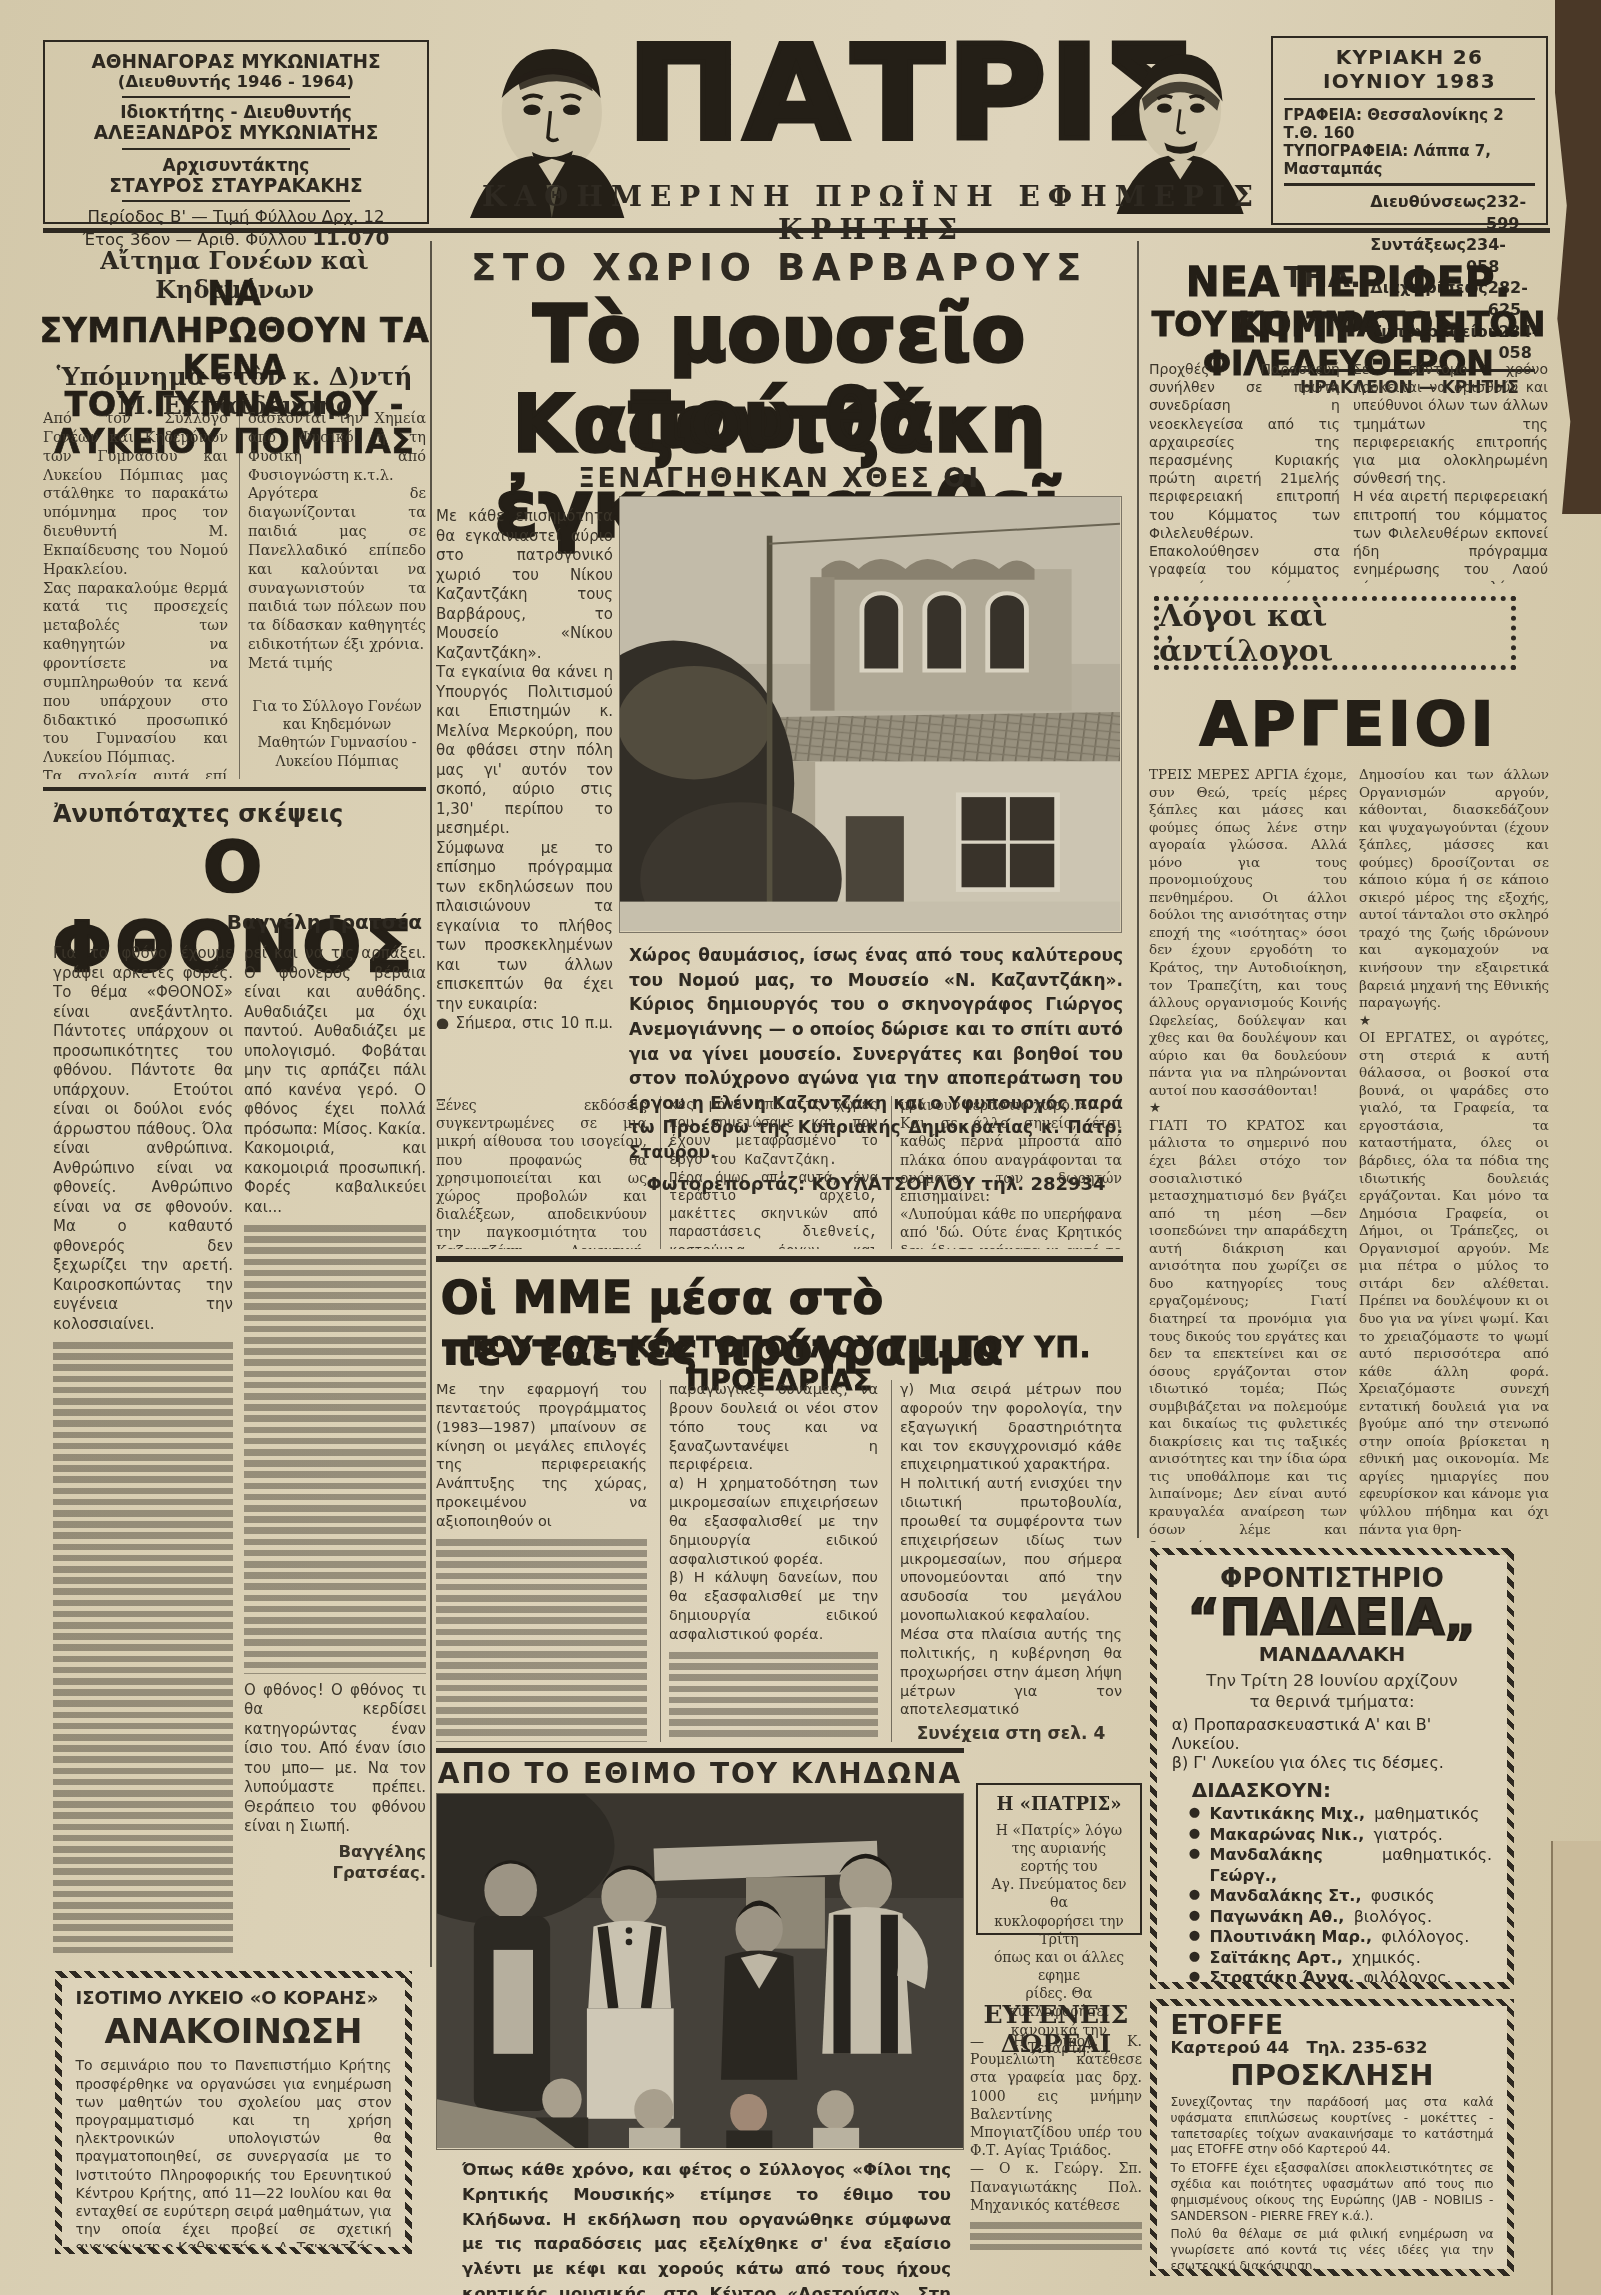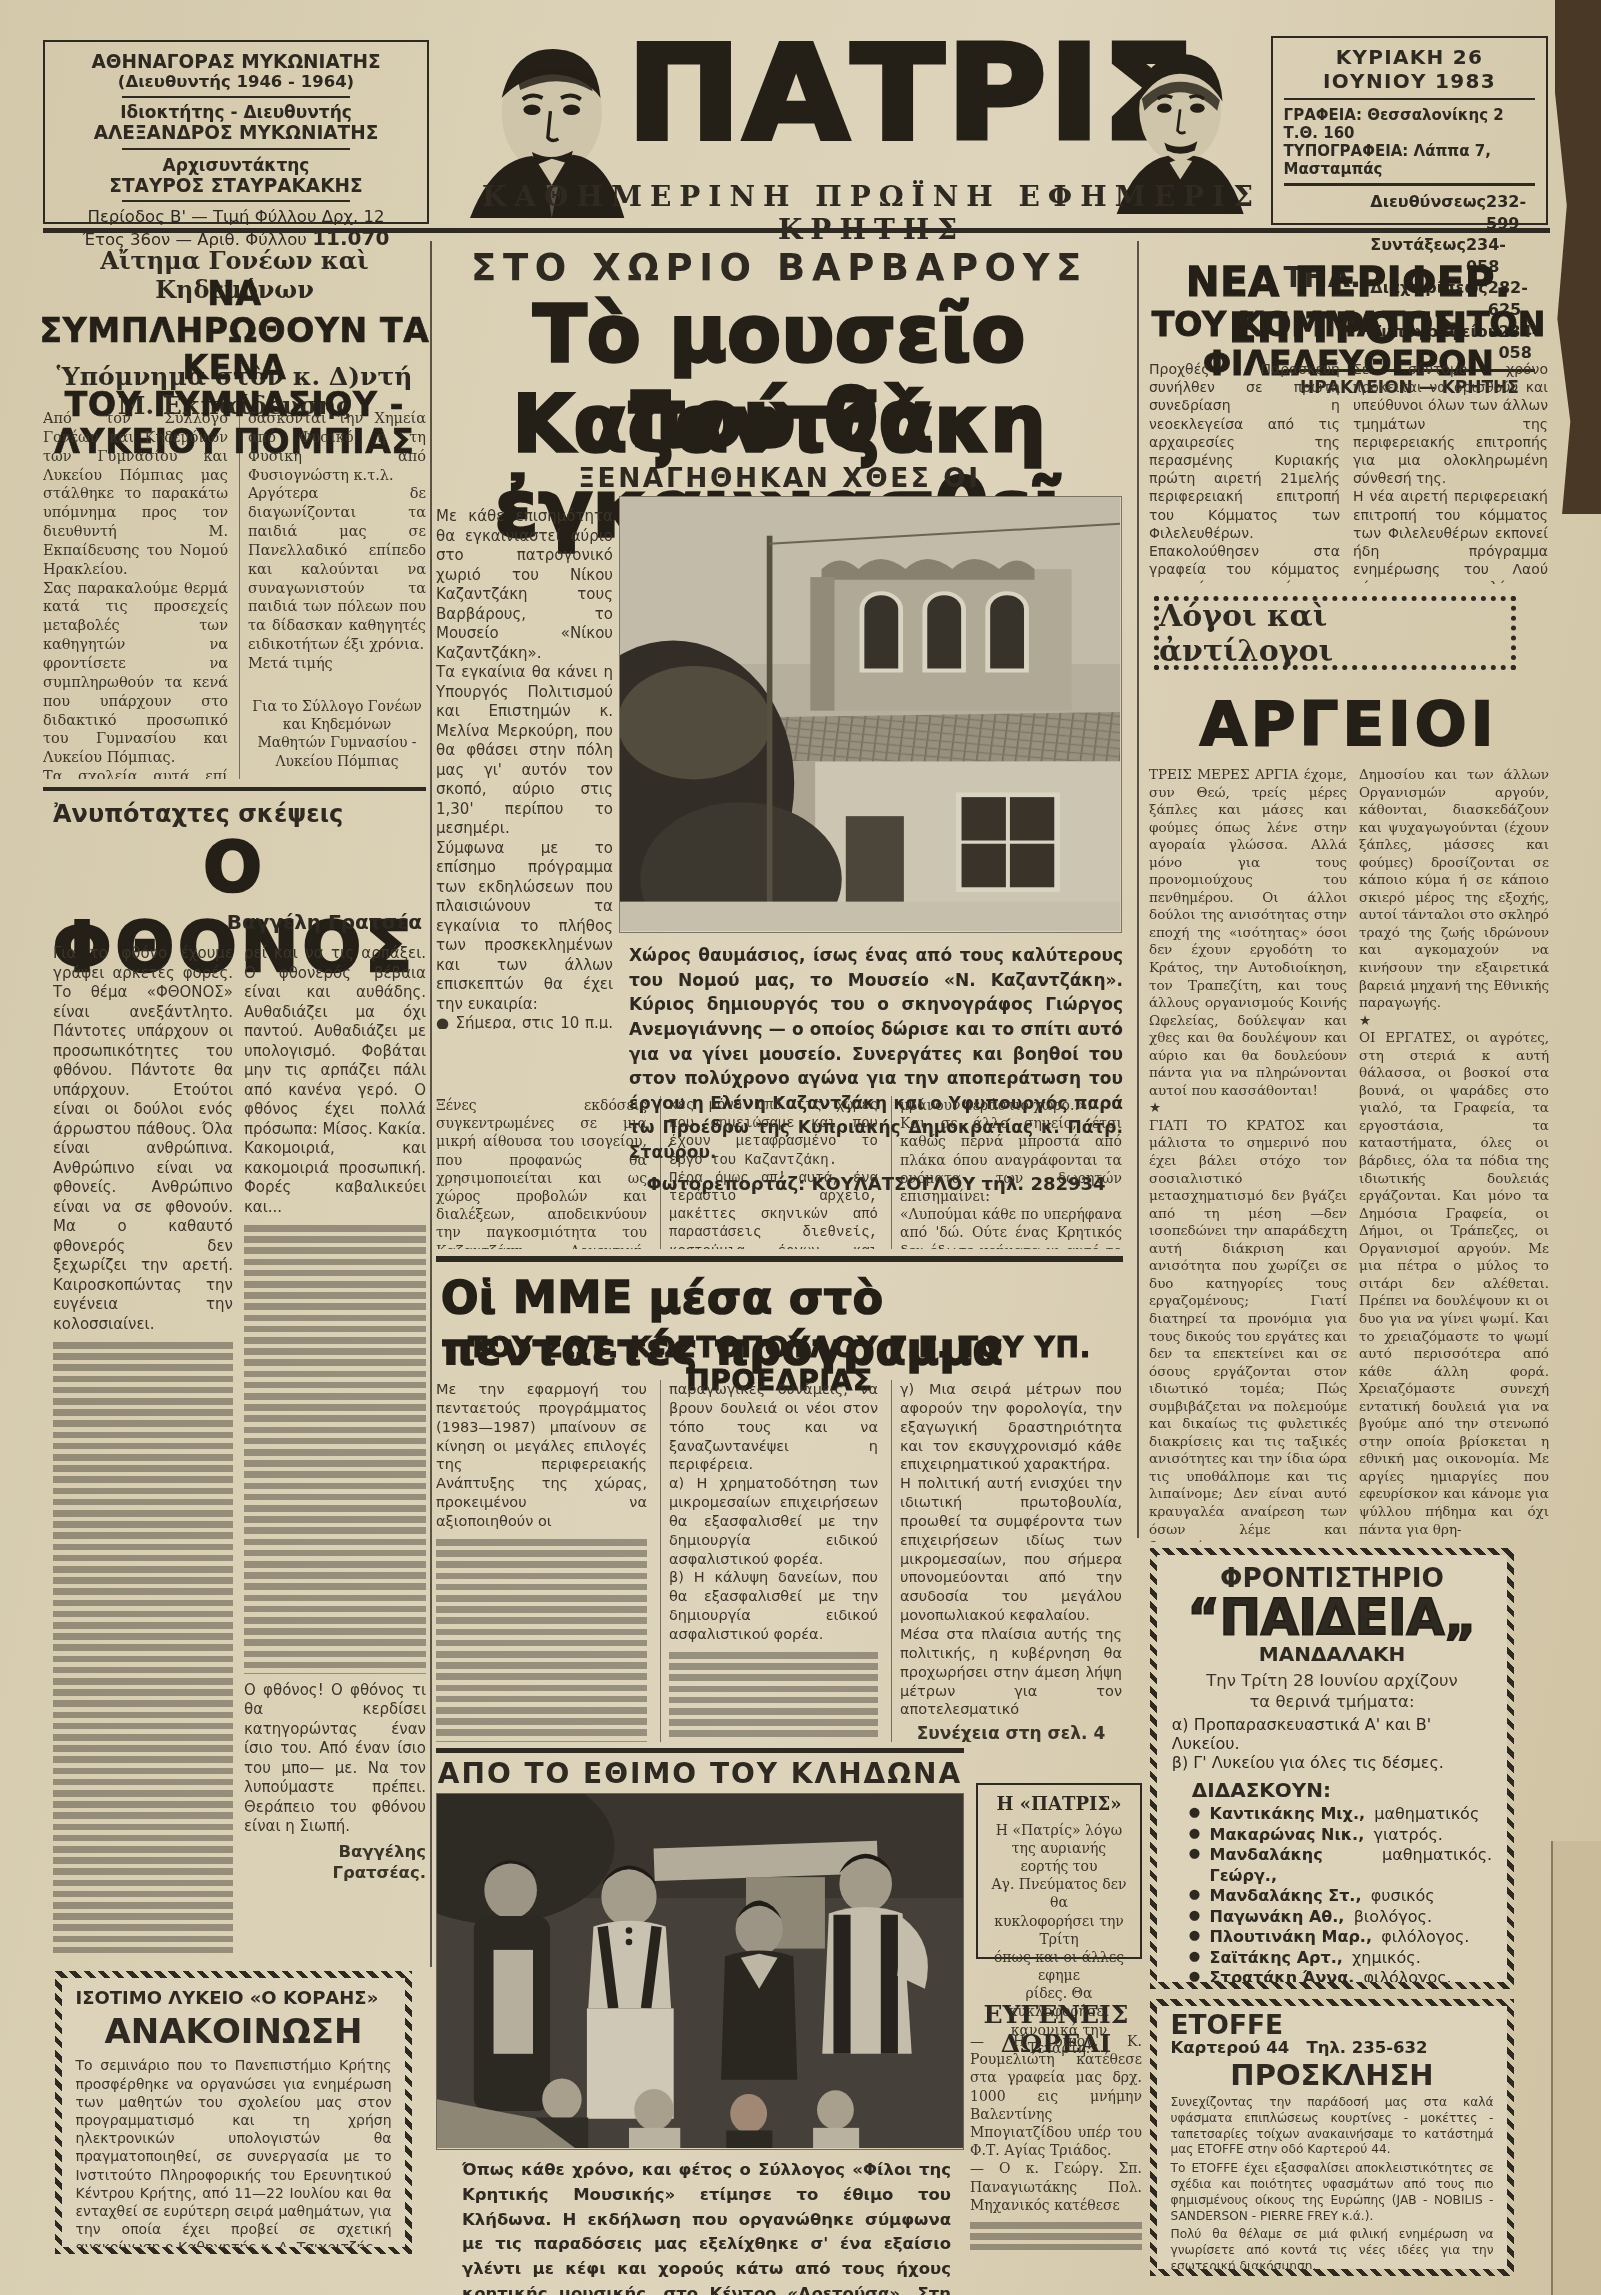--- a/index.html
+++ b/index.html
@@ -340,21 +340,21 @@
       <ellipse cx="606" cy="486" rx="28" ry="30" fill="#a89f8d"></ellipse>
       <rect x="572" y="514" width="70" height="40" fill="#b9b2a0"></rect>
       <polygon points="0,545 0,470 150,500 210,545" fill="#8d8675"></polygon>
     </svg>
   </div>
   <div class="abs caption j" style="left:462px;top:2158px;width:489px;font-size:16.5px;line-height:1.5;">
     <span>Όπως κάθε χρόνο, και φέτος ο Σύλλογος «Φίλοι της Κρητικής Μουσικής» ετίμησε το έθιμο του Κλήδωνα.  Η εκδήλωση που οργανώθηκε σύμφωνα με τις παραδόσεις μας εξελίχθηκε σ' ένα εξαίσιο γλέντι με κέφι  και χορούς κάτω από τους ήχους κρητικής μουσικής, στο Κέντρο «Αρετούσα».  Στη φωτογραφία μας ένα στιγμιότυπο από την εκδήλωση.</span>
     
   </div>
 
-  <div class="abs" style="left:976px;top:1783px;width:166px;height:176px;border:2px solid var(--ink);padding:8px 9.2px;">
+  <div class="abs" style="left:976px;top:1783px;width:166px;height:152px;border:2px solid var(--ink);padding:8px 9.2px;">
     <div class="c serif b" style="font-size:18px;">Η «ΠΑΤΡΙΣ»</div>
     <div class="serif body c" style="font-size:14px;margin-top:6.6px;">Η «Πατρίς» λόγω
 της αυριανής εορτής του
 Αγ. Πνεύματος δεν θα
 κυκλοφορήσει την Τρίτη
 όπως και οι άλλες εφημε
 ρίδες. Θα κυκλοφορήσει
 κανονικά την Τετάρτη.</div>
   </div>
   <div class="abs c serif b" style="left:970px;top:2000px;width:172px;font-size:25px;">ΕΥΓΕΝΕΙΣ ΔΩΡΕΑΙ</div>

